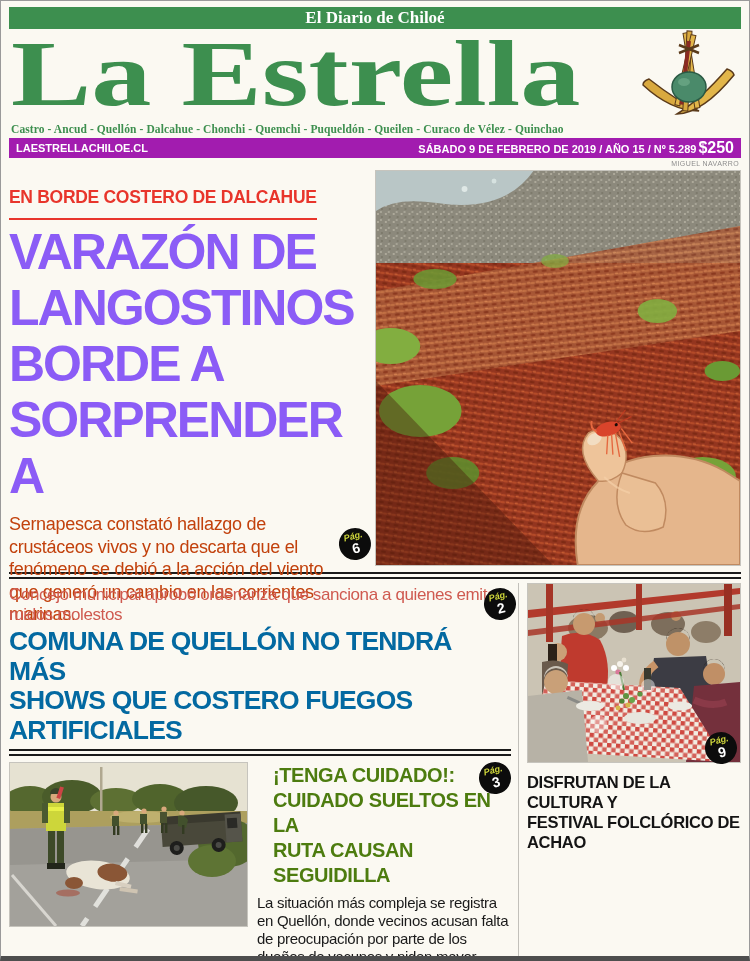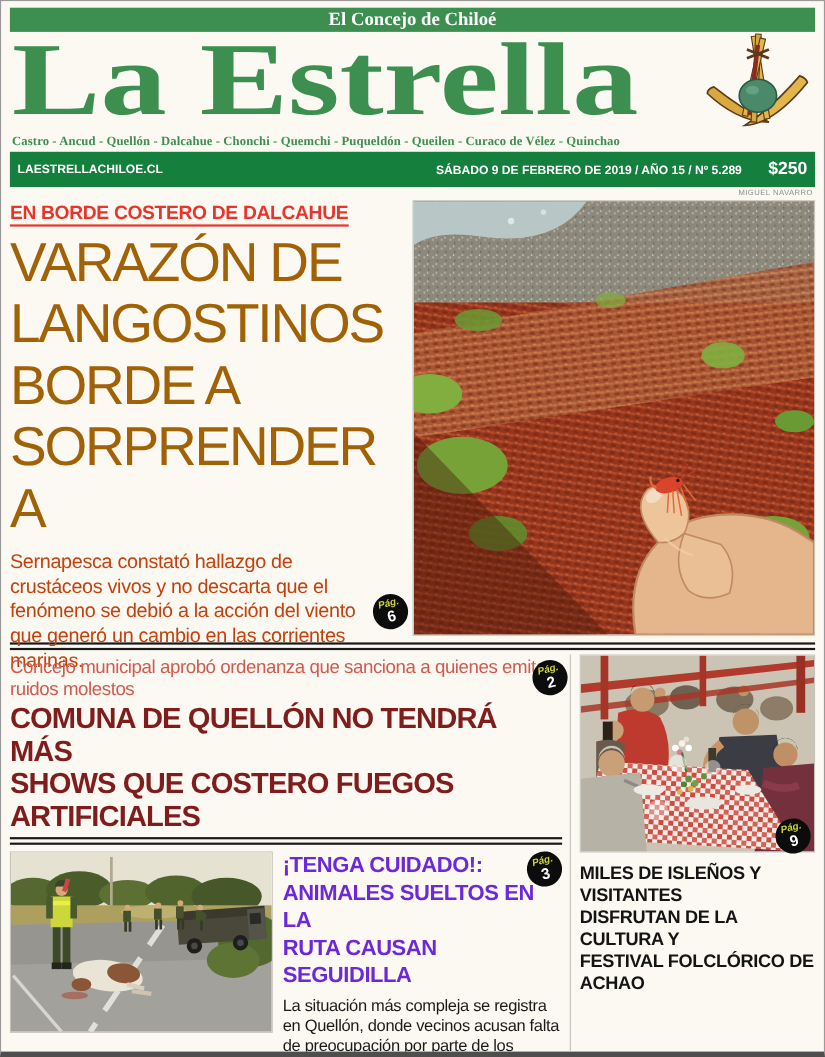--- a/index.html
+++ b/index.html
@@ -8,68 +8,68 @@
     padding:4px 8px 0;overflow:hidden;font-family:"Liberation Sans",sans-serif;}
   
   .topbar{height:22px;background:#3d8f4f;color:#fff;text-align:center;
     font-family:"Liberation Serif",serif;font-weight:bold;font-size:17px;line-height:22px;margin-top:2px;}
   .masthead-row{position:relative;height:92px;}
   .masthead{position:absolute;left:2px;top:-4px;color:#3d8f4f;
     font-family:"Liberation Serif",serif;font-weight:bold;font-size:94px;line-height:96px;
     transform:scaleX(1.28);transform-origin:left center;white-space:nowrap;}
   .logo{position:absolute;right:2px;top:-2px;}
   .cities{color:#3d8f4f;font-weight:bold;font-size:11.5px;margin:2px 0 3px 2px;letter-spacing:.1px;font-family:Liberation Serif, serif;}
-  .infobar{height:32px;background:#15803d;color:#fff;display:flex;justify-content:space-between;
+  .infobar{height:20px;background:#a21caf;color:#fff;display:flex;justify-content:space-between;
     align-items:center;padding:0 7px;font-weight:bold;font-size:11px;}
-  .dateline{display:flex;align-items:baseline;gap:24px;margin-left:23px;}
+  .dateline{display:flex;align-items:baseline;gap:2px;margin-left:23px;}
   .price{font-size:16px;}
   .credit{text-align:right;font-size:7px;color:#8d8d8d;height:10px;line-height:10px;letter-spacing:.4px;margin:1px 2px 0 0;}
   
   .hero{display:flex;gap:8px;height:396px;margin-top:1px;}
   .hero-left{width:358px;position:relative;}
   .kicker1{display:inline-block;color:#e8352b;font-weight:bold;font-size:17.5px;
-    border-bottom:2px solid #e8352b;padding-bottom:0;margin:1px 0 4px;letter-spacing:-.3px;}
-  .h1line{font-weight:normal;font-size:50px;line-height:56px;color:#a16207;letter-spacing:-2px;}
+    border-bottom:2px solid #e8352b;padding-bottom:10px;margin:17px 0 4px;letter-spacing:-.3px;}
+  .h1line{font-weight:bold;font-size:50px;line-height:56px;color:#8b5cf6;letter-spacing:-2px;}
   .deck1{font-size:18px;line-height:22.5px;color:#c2410c;margin-top:9px;width:356px;
     letter-spacing:-.3px;padding-right:26px;box-sizing:border-box;}
   .hero-photo{flex:1;position:relative;border:1px solid #c6c4bd;overflow:hidden;}
   
   .badge{width:32px;height:32px;border-radius:50%;background:#0c0c0c;text-align:center;
     transform:rotate(-14deg);z-index:5;}
   .badge .p{display:block;color:#ccd43a;font-style:italic;font-weight:bold;font-size:9px;padding-top:4px;line-height:9px;}
   .badge .n{display:block;color:#fff;font-weight:bold;font-size:14px;line-height:14px;}
   .badge6{position:absolute;right:-4px;bottom:6px;}
   .badge2{position:absolute;right:2px;top:5px;}
   .badge3{position:absolute;right:0;top:0;}
   .badge9{position:absolute;right:3px;bottom:-2px;}
   
   .rule2{border-top:2px solid #1a1a1a;border-bottom:2px solid #1a1a1a;height:3px;margin:6px 0 4px;}
   .rule2b{border-top:2px solid #1a1a1a;border-bottom:2px solid #1a1a1a;height:3px;margin:4px 0 6px;}
   
   .middle{display:flex;margin-top:2px;}
   .mid-left{width:512px;padding-right:7px;border-right:1px solid #c2c0ba;position:relative;}
   .kicker2{color:#cf5a50;font-size:17px;letter-spacing:-.4px;margin:2px 0 2px;}
-  .h2line{font-weight:bold;font-size:26.5px;line-height:29.5px;color:#7f1d1d;letter-spacing:-.8px;}
+  .h2line{font-weight:bold;font-size:26.5px;line-height:29.5px;color:#0369a1;letter-spacing:-.8px;}
   .mid-row{display:flex;gap:9px;}
   .accident-photo{width:237px;height:163px;border:1px solid #c6c4bd;flex:none;}
   .animales{flex:1;position:relative;padding-top:1px;}
-  .h3line{color:#6d28d9;font-weight:bold;font-size:20px;line-height:25px;letter-spacing:-.4px;}
+  .h3line{color:#4d7c0f;font-weight:bold;font-size:20px;line-height:25px;letter-spacing:-.4px;margin-left:16px;}
   .deck3{font-size:15px;line-height:18px;color:#1a1a1a;margin-top:6px;letter-spacing:-.3px;}
   .mid-right{width:214px;padding-left:8px;}
   .festival-photo{width:212px;height:178px;border:1px solid #c6c4bd;position:relative;}
   .capline{font-weight:bold;font-size:16.5px;line-height:20px;color:#141414;letter-spacing:-.3px;}
   .caption{margin-top:9px;}
 </style>
 </head>
 <body>
 
 <div class="page">
 
   <div class="topbar">
-    <span>El Concejo de Chiloé</span>
+    <span>El Diario de Chiloé</span>
   </div>
 
   <div class="masthead-row">
     <div class="masthead">La Estrella</div>
     <div class="logo">
       <svg width="102" height="96" viewBox="0 0 102 96">
         <path d="M6,58 Q34,84 62,84 Q40,74 12,52 Q6,54 6,58 Z" fill="#d9a93f" stroke="#5a3a1a" stroke-width="1.5"></path>
         <path d="M97,48 Q66,86 40,87 Q64,72 90,42 Q96,44 97,48 Z" fill="#e2b64a" stroke="#5a3a1a" stroke-width="1.5"></path>
         <rect x="46" y="6" width="5" height="76" fill="#e2b64a" stroke="#5a3a1a" transform="rotate(-9 48 6)"></rect>
         <rect x="50" y="4" width="5" height="80" fill="#d9a93f" stroke="#5a3a1a" transform="rotate(3 52 4)"></rect>
@@ -238,21 +238,21 @@
               <ellipse cx="-24" cy="8" rx="9" ry="6" fill="#8a5636"></ellipse>
               <rect x="18" y="6" width="16" height="4" fill="#d8cfc0" transform="rotate(14 18 6)"></rect>
               <rect x="22" y="12" width="18" height="4" fill="#cfc4b2" transform="rotate(8 22 12)"></rect>
               <ellipse cx="-30" cy="18" rx="12" ry="3.5" fill="#a55a4a" opacity=".7"></ellipse>
             </g>
           </svg>
         </div>
 
         <div class="animales">
           <div class="h3line">¡TENGA CUIDADO!:</div>
-          <div class="h3line">ANIMALES SUELTOS EN LA</div>
+          <div class="h3line">CUIDADO SUELTOS EN LA</div>
           <div class="h3line">RUTA CAUSAN SEGUIDILLA</div>
           <div class="deck3">La situación más compleja se registra en Quellón, donde vecinos acusan falta de preocupación por parte de los dueños de vacunos y piden mayor fiscalización.</div>
           <div class="badge badge3">
             <span class="p">Pág.</span>
             <span class="n">3</span>
           </div>
         </div>
       </div>
     </div>
 
@@ -316,20 +316,19 @@
           <circle cx="88" cy="98" r="8" fill="#fff" opacity=".5"></circle>
           <circle cx="120" cy="102" r="7" fill="#fff" opacity=".45"></circle>
           <circle cx="70" cy="140" r="9" fill="#fff" opacity=".35"></circle>
         </svg>
         <div class="badge badge9">
           <span class="p">Pág.</span>
           <span class="n">9</span>
         </div>
       </div>
       <div class="caption">
-        <div class="capline">MILES DE ISLEÑOS Y VISITANTES</div>
         <div class="capline">DISFRUTAN DE LA CULTURA Y</div>
         <div class="capline">FESTIVAL FOLCLÓRICO DE ACHAO</div>
       </div>
     </div>
   </div>
 
 </div>
 
 </body></html>

